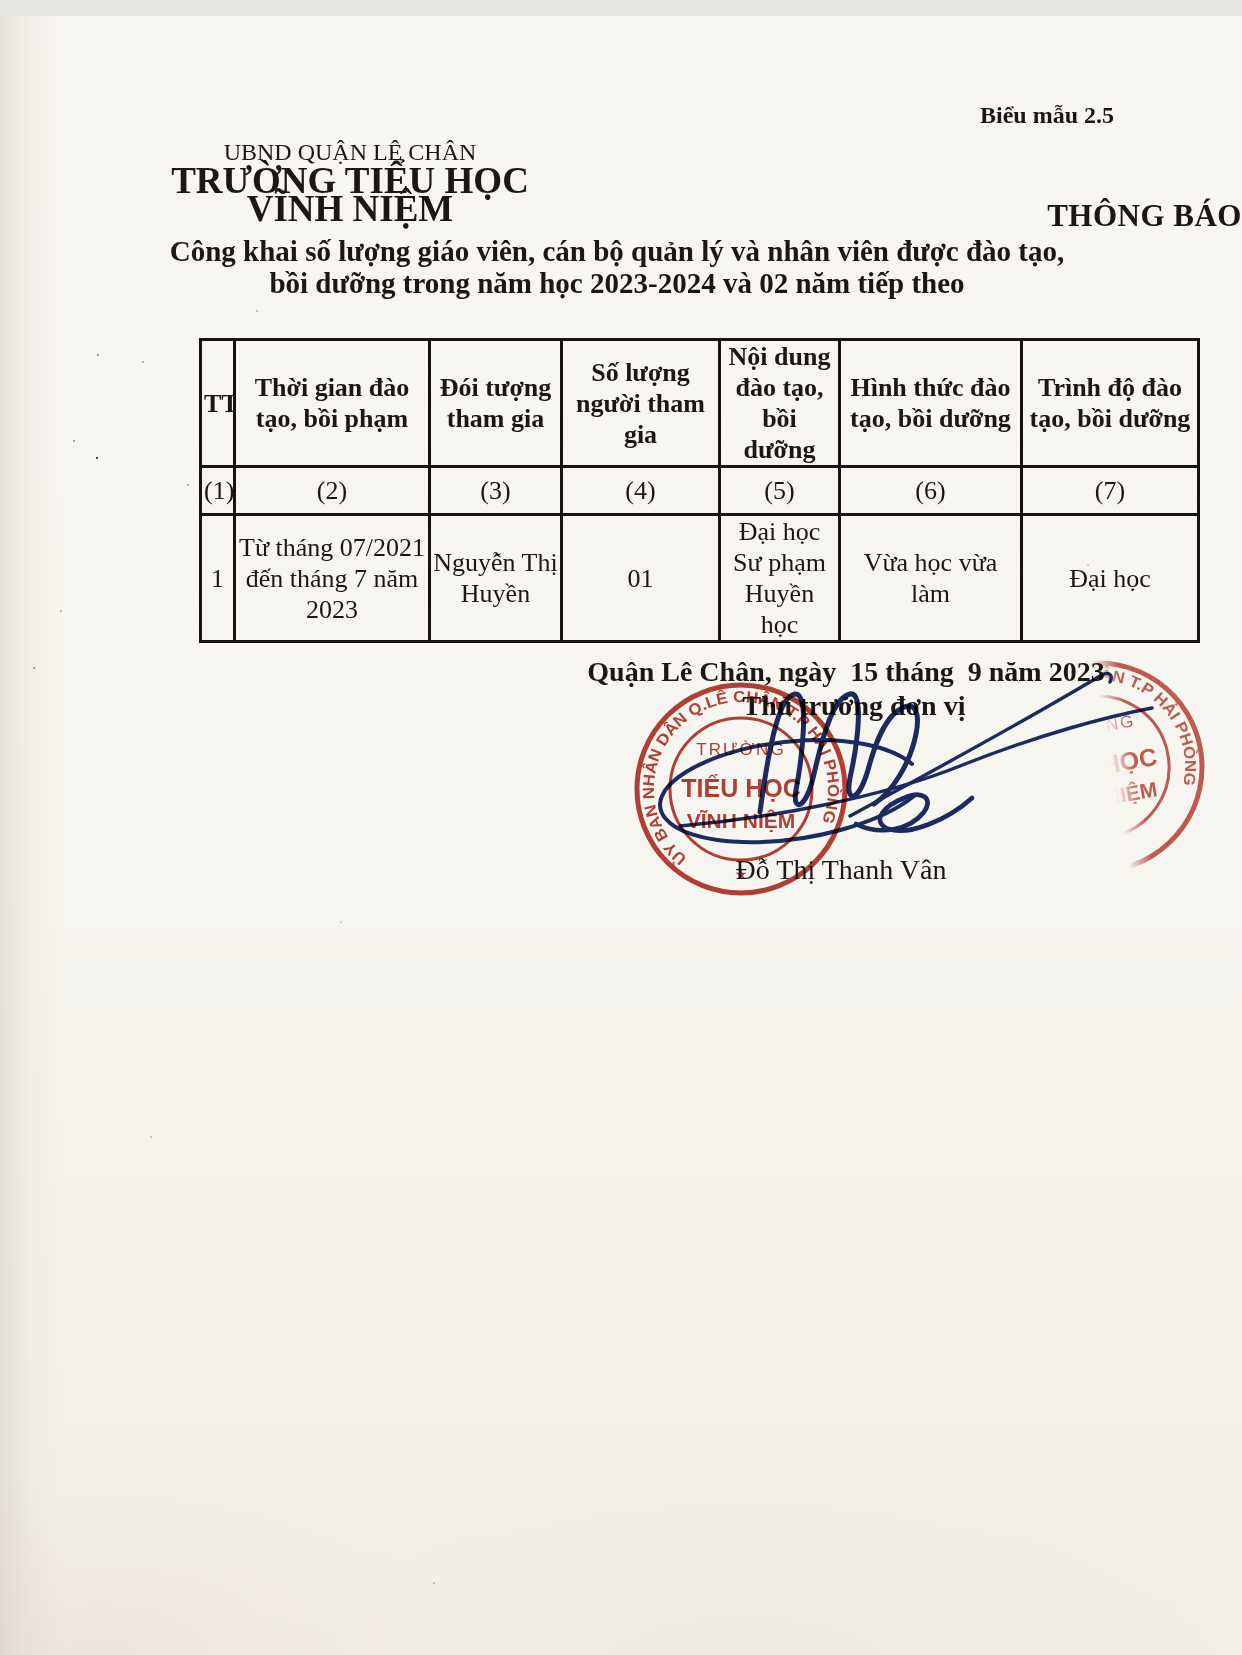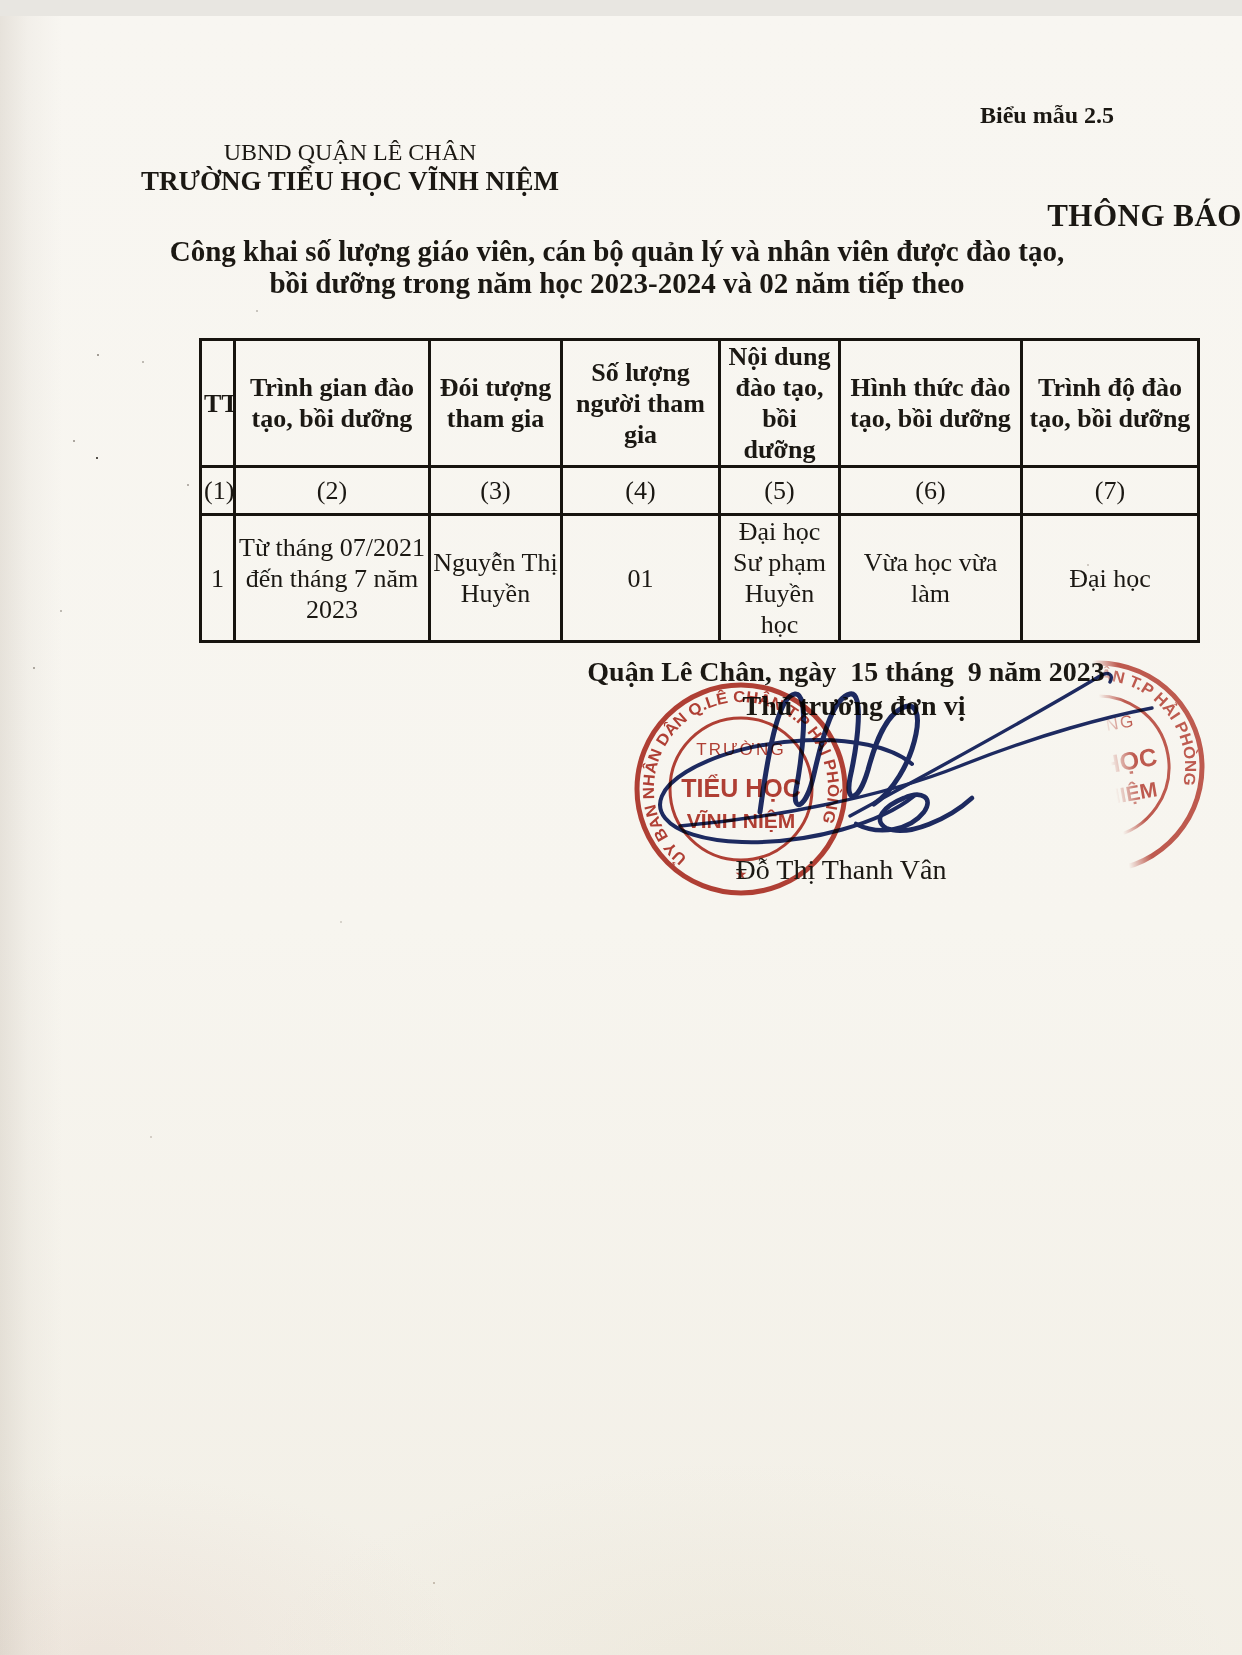--- a/index.html
+++ b/index.html
@@ -17,21 +17,21 @@
     box-shadow:97px 338px rgba(60,50,40,.45),142px 345px rgba(60,50,40,.30),
       73px 424px rgba(60,50,40,.40),96px 441px rgba(30,25,20,.75),
       187px 468px rgba(60,50,40,.35),60px 594px rgba(60,50,40,.30),
       33px 651px rgba(60,50,40,.38),256px 294px rgba(60,50,40,.25),
       1087px 548px rgba(90,75,60,.25),433px 1566px rgba(120,100,80,.35),
       517px 1641px rgba(30,25,20,.85),1236px 1639px rgba(30,25,20,.7),
       340px 905px rgba(90,75,60,.2),150px 1120px rgba(90,75,60,.22);}
   .form-label{right:128px;top:86px;font-size:24px;font-weight:bold;}
   .org{left:140px;top:122px;width:420px;text-align:center;line-height:28px;}
   .org-1{font-size:24px;}
-  .org-2{font-size:27px;font-weight:bold;margin-top:1px;}
+  .org-2{font-size:37px;font-weight:bold;margin-top:1px;}
   .doc-title{left:0;right:0;top:182px;text-align:right;font-size:31px;font-weight:bold;letter-spacing:.5px;}
   .doc-subtitle{left:8px;right:16px;top:219px;text-align:center;font-size:29px;font-weight:bold;line-height:32px;}
   table.grid{position:absolute;left:199px;top:322px;border-collapse:collapse;table-layout:fixed;width:998px;}
   table.grid td,table.grid th{border:3px solid #17140f;padding:0 2px;text-align:center;
     font-size:26px;line-height:31px;overflow:hidden;}
   table.grid th{font-weight:bold;height:103px;vertical-align:middle;}
   tr.nums td{height:45px;font-weight:normal;}
   tr.data td{height:96px;vertical-align:middle;}
   td.top-align{vertical-align:top;padding-top:12px;}
   .place-date{left:496px;top:640px;width:700px;text-align:center;font-size:28px;
@@ -71,21 +71,21 @@
         <col style="width:195px">
         <col style="width:132px">
       <col style="width:158px">
         <col style="width:120px">
         <col style="width:182px">
         <col style="width:177px">
     </colgroup>
     <tbody>
       <tr>
         <th>TT</th>
-        <th>Trình gian đào tạo, bồi dưỡng</th>
+        <th>Thời gian đào tạo, bồi phạm</th>
         <th>Đói tượng tham gia</th>
         <th>Số lượng người tham gia</th>
         <th>Nội dung đào tạo, bồi dưỡng</th>
         <th>Hình thức đào tạo, bồi dưỡng</th>
         <th>Trình độ đào tạo, bồi dưỡng</th>
       </tr>
       <tr class="nums">
         <td>(1)</td>
         <td>(2)</td>
         <td>(3)</td>

